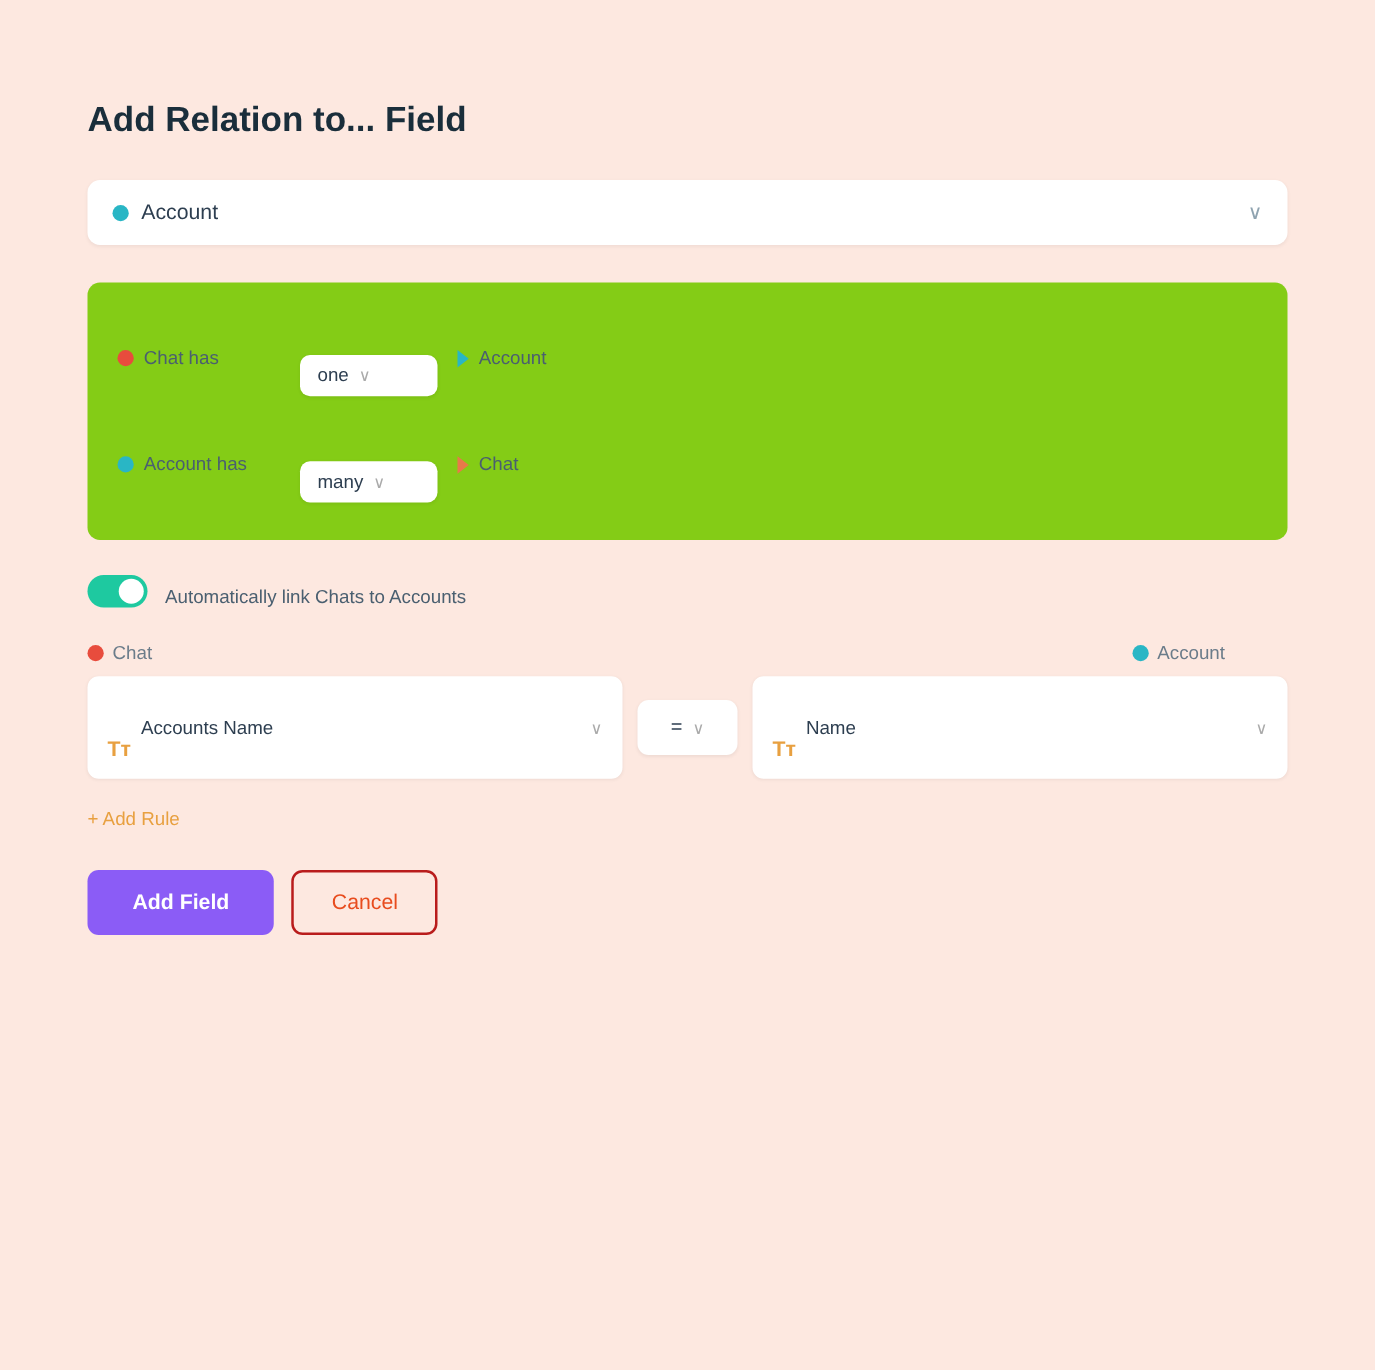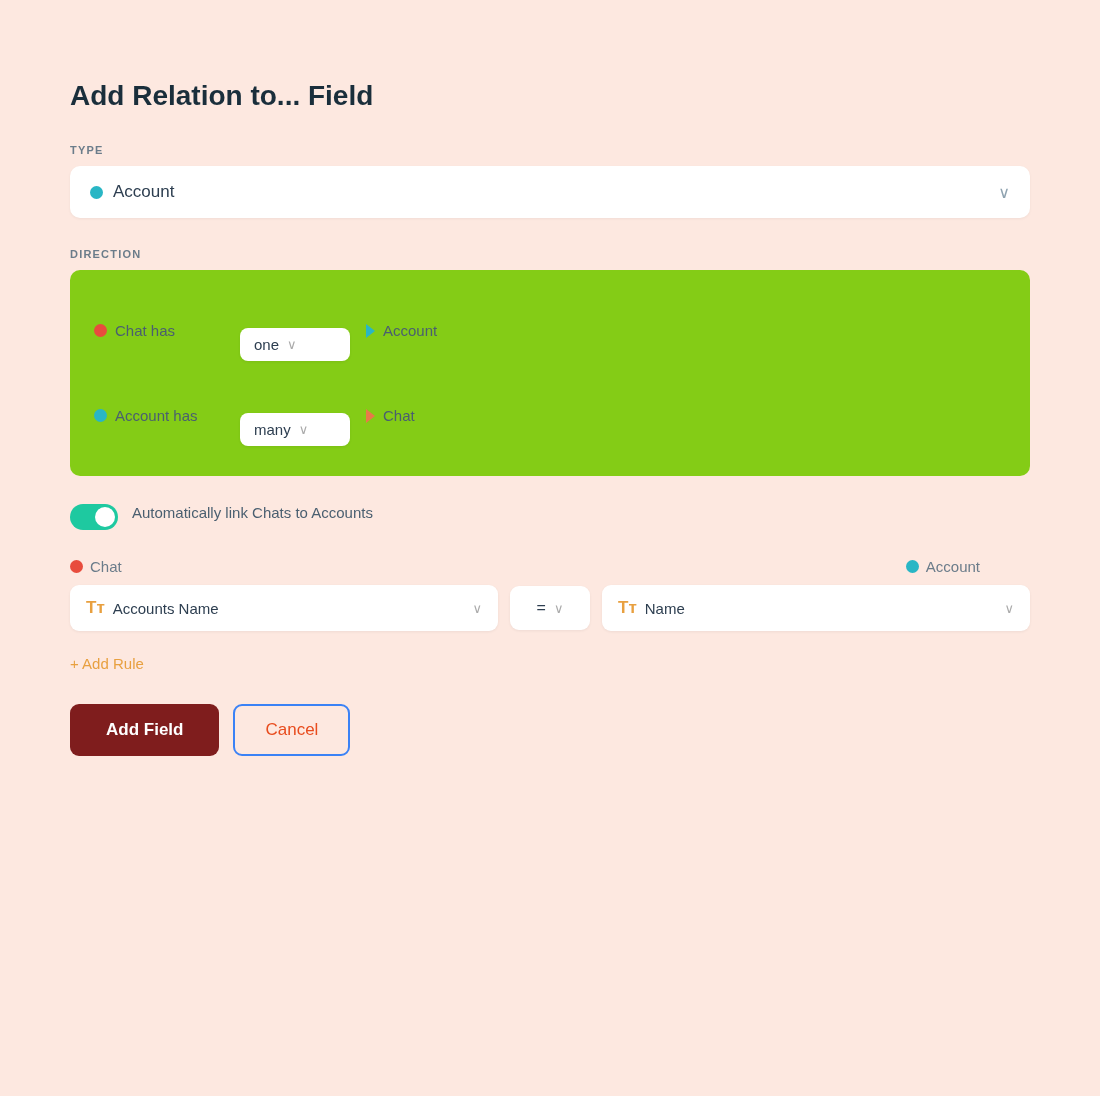--- a/index.html
+++ b/index.html
@@ -117,21 +117,21 @@
     }
     .triangle-orange {
       width: 0;
       height: 0;
       border-left: 9px solid #e8794a;
       border-top: 7px solid transparent;
       border-bottom: 7px solid transparent;
     }
     .toggle-row {
       display: flex;
-      align-items: flex-start;
+      align-items: flex-end;
       gap: 14px;
       margin-bottom: 28px;
     }
     .toggle {
       width: 48px;
       height: 26px;
       background: #1ec9a0;
       border-radius: 13px;
       position: relative;
       cursor: pointer;
@@ -186,20 +186,21 @@
       font-size: 15px;
       color: #2d3e50;
       cursor: pointer;
       box-shadow: 0 1px 3px rgba(0,0,0,0.06);
       flex: 1;
     }
     .field-icon {
       color: #e8a040;
       font-size: 17px;
       font-weight: 600;
+      margin-top: 36px;
     }
     .operator-select {
       background: #fff;
       border-radius: 9px;
       padding: 13px 16px;
       display: flex;
       align-items: center;
       gap: 8px;
       font-size: 16px;
       color: #2d3e50;
@@ -220,58 +221,56 @@
       margin-top: 4px;
       background: none;
       border: none;
     }
     .footer-buttons {
       display: flex;
       gap: 14px;
       align-items: center;
     }
     .btn-add {
-      background: #7f1d1d;
+      background: #8b5cf6;
       color: #fff;
       font-size: 17px;
       font-weight: 700;
       border: none;
       border-radius: 9px;
       padding: 16px 36px;
       cursor: pointer;
     }
     .btn-cancel {
       background: transparent;
       color: #e84c1e;
       font-size: 17px;
       font-weight: 500;
-      border: 2px solid #3b82f6;
+      border: 2px solid #b91c1c;
       border-radius: 9px;
       padding: 14px 30px;
       cursor: pointer;
     }
   </style>
 </head>
 <body>
 
 <div class="card">
   <div class="page-title">Add Relation to... Field</div>
 
   
-  <div class="section-label">TYPE</div>
   <div class="type-select">
     <div class="type-select-left">
       <div class="dot dot-teal"></div>
       <span>Account</span>
     </div>
     <span class="chevron-down">∨</span>
   </div>
 
   
-  <div class="section-label">DIRECTION</div>
   <div class="direction-box">
 
     <div class="direction-row">
       <div class="dir-label">
         <div class="dot dot-red"></div>
         <span>Chat has</span>
       </div>
       <div class="dir-select">
         <span>one</span>
         <span style="color:#aaa;font-size:13px;">∨</span>

